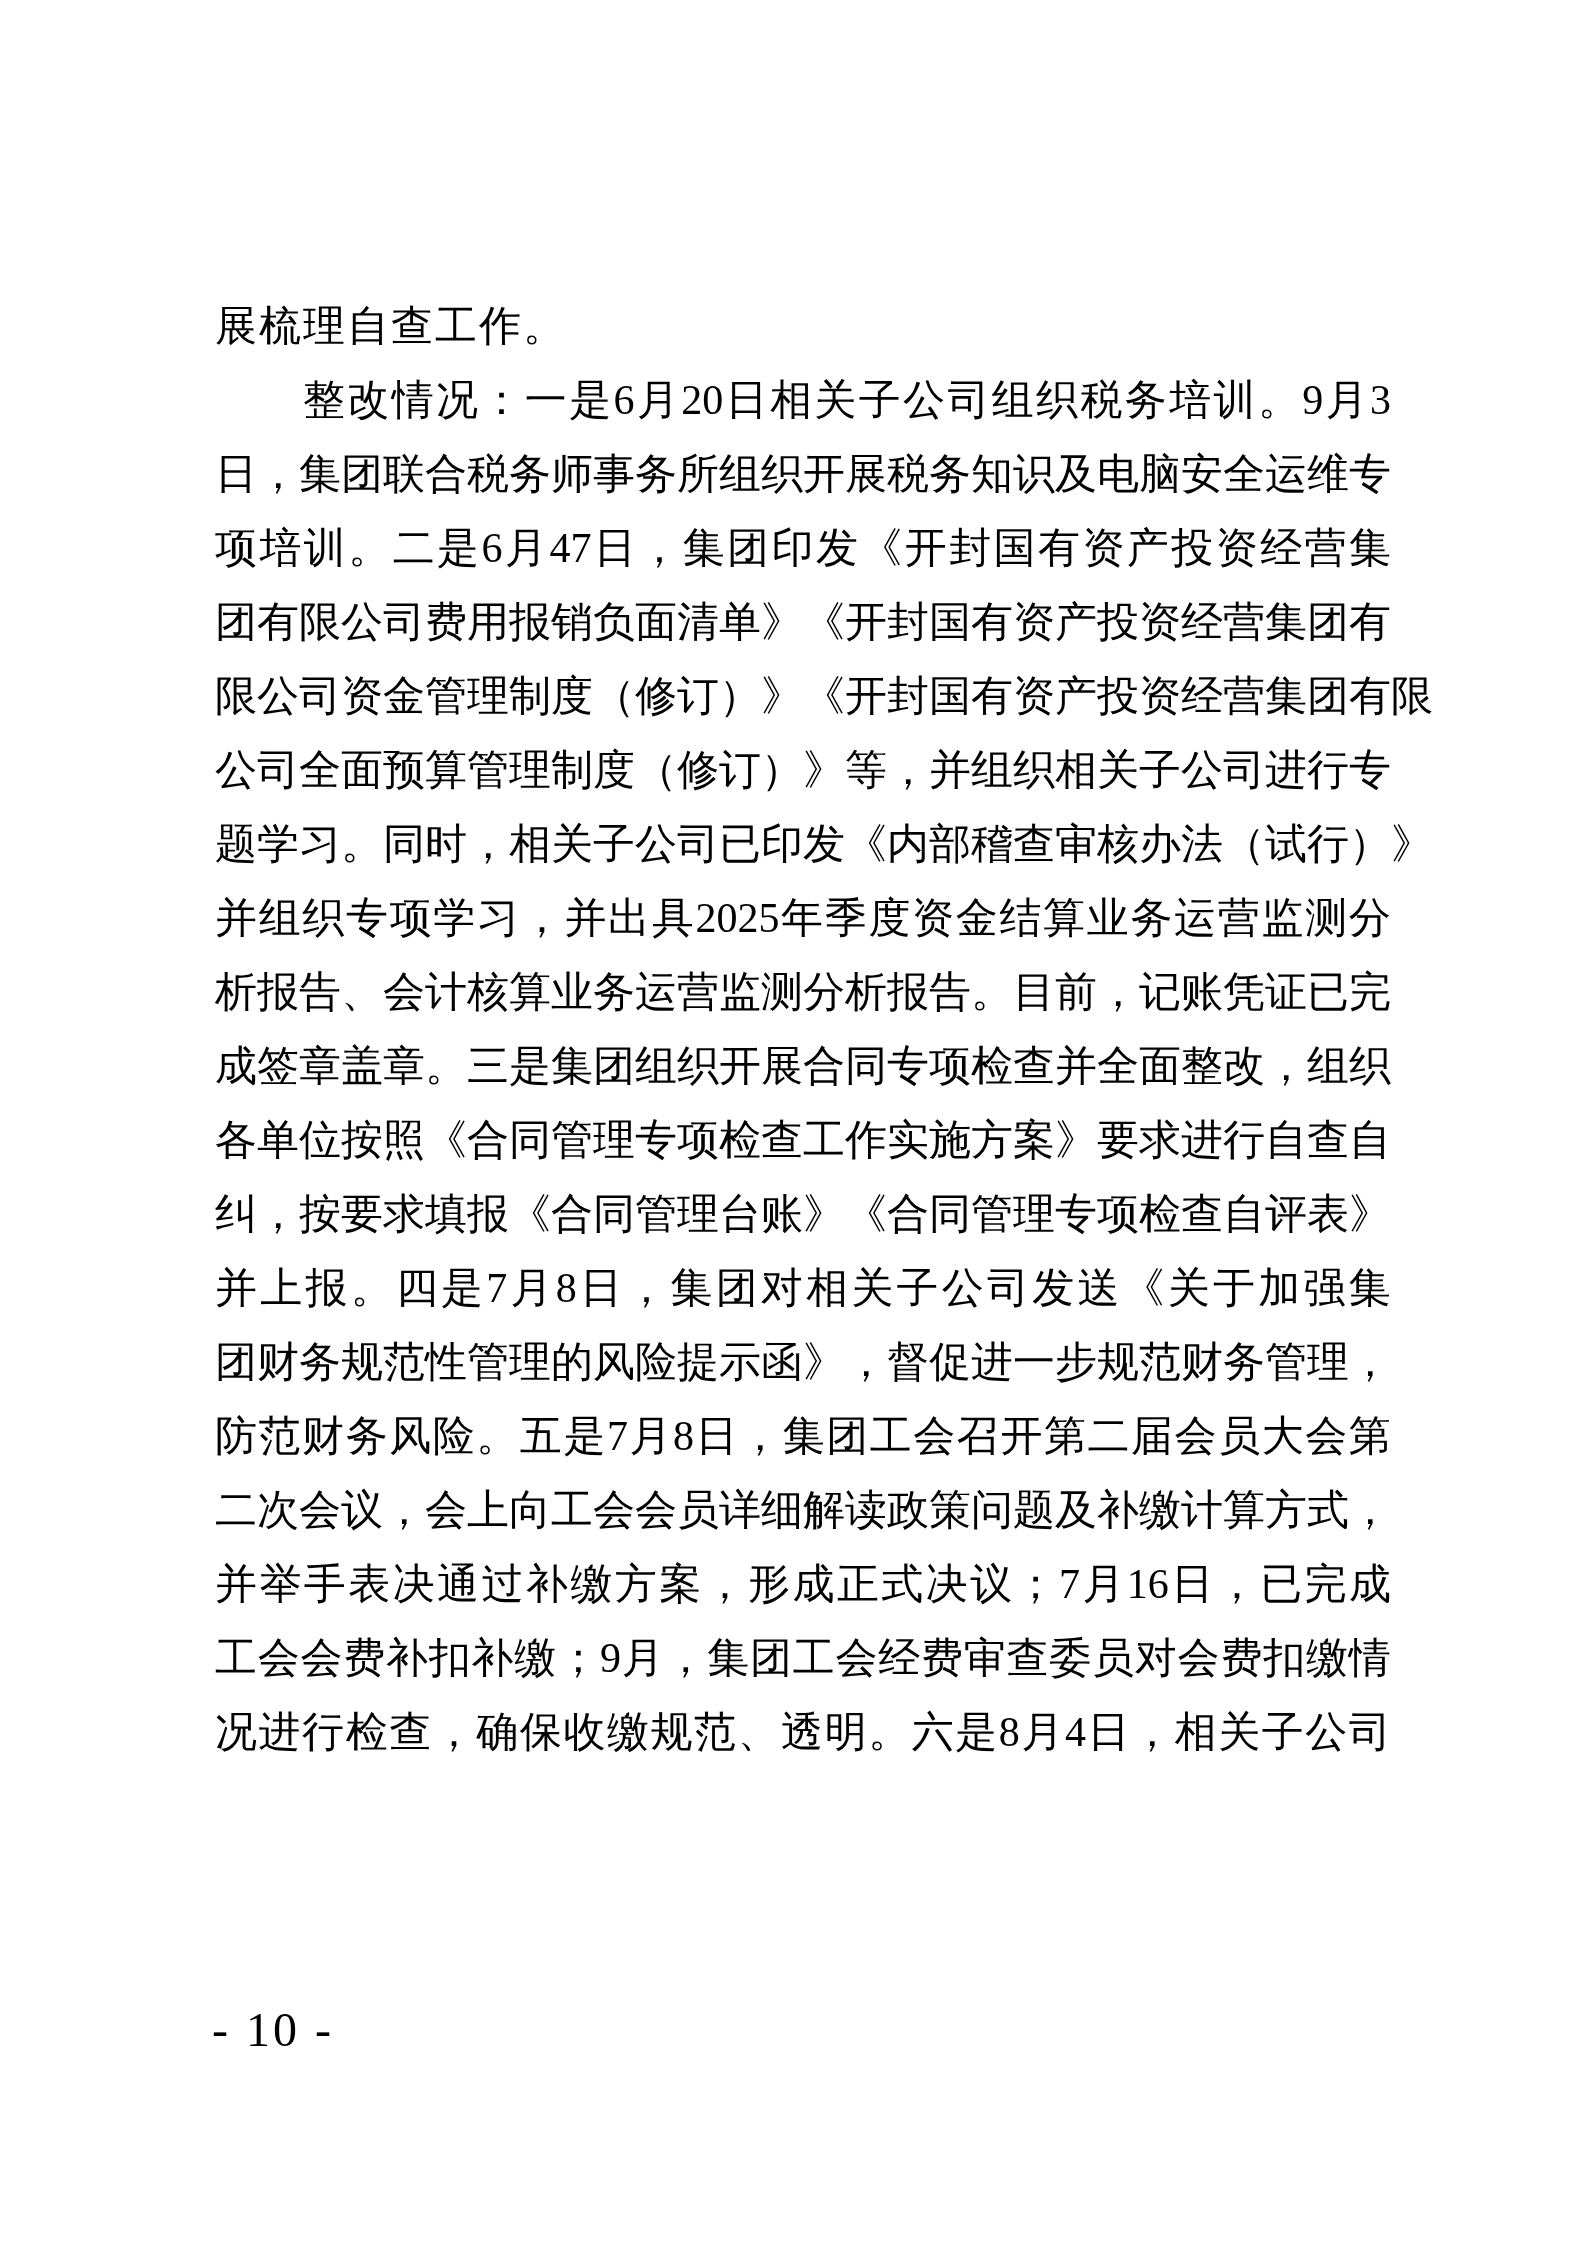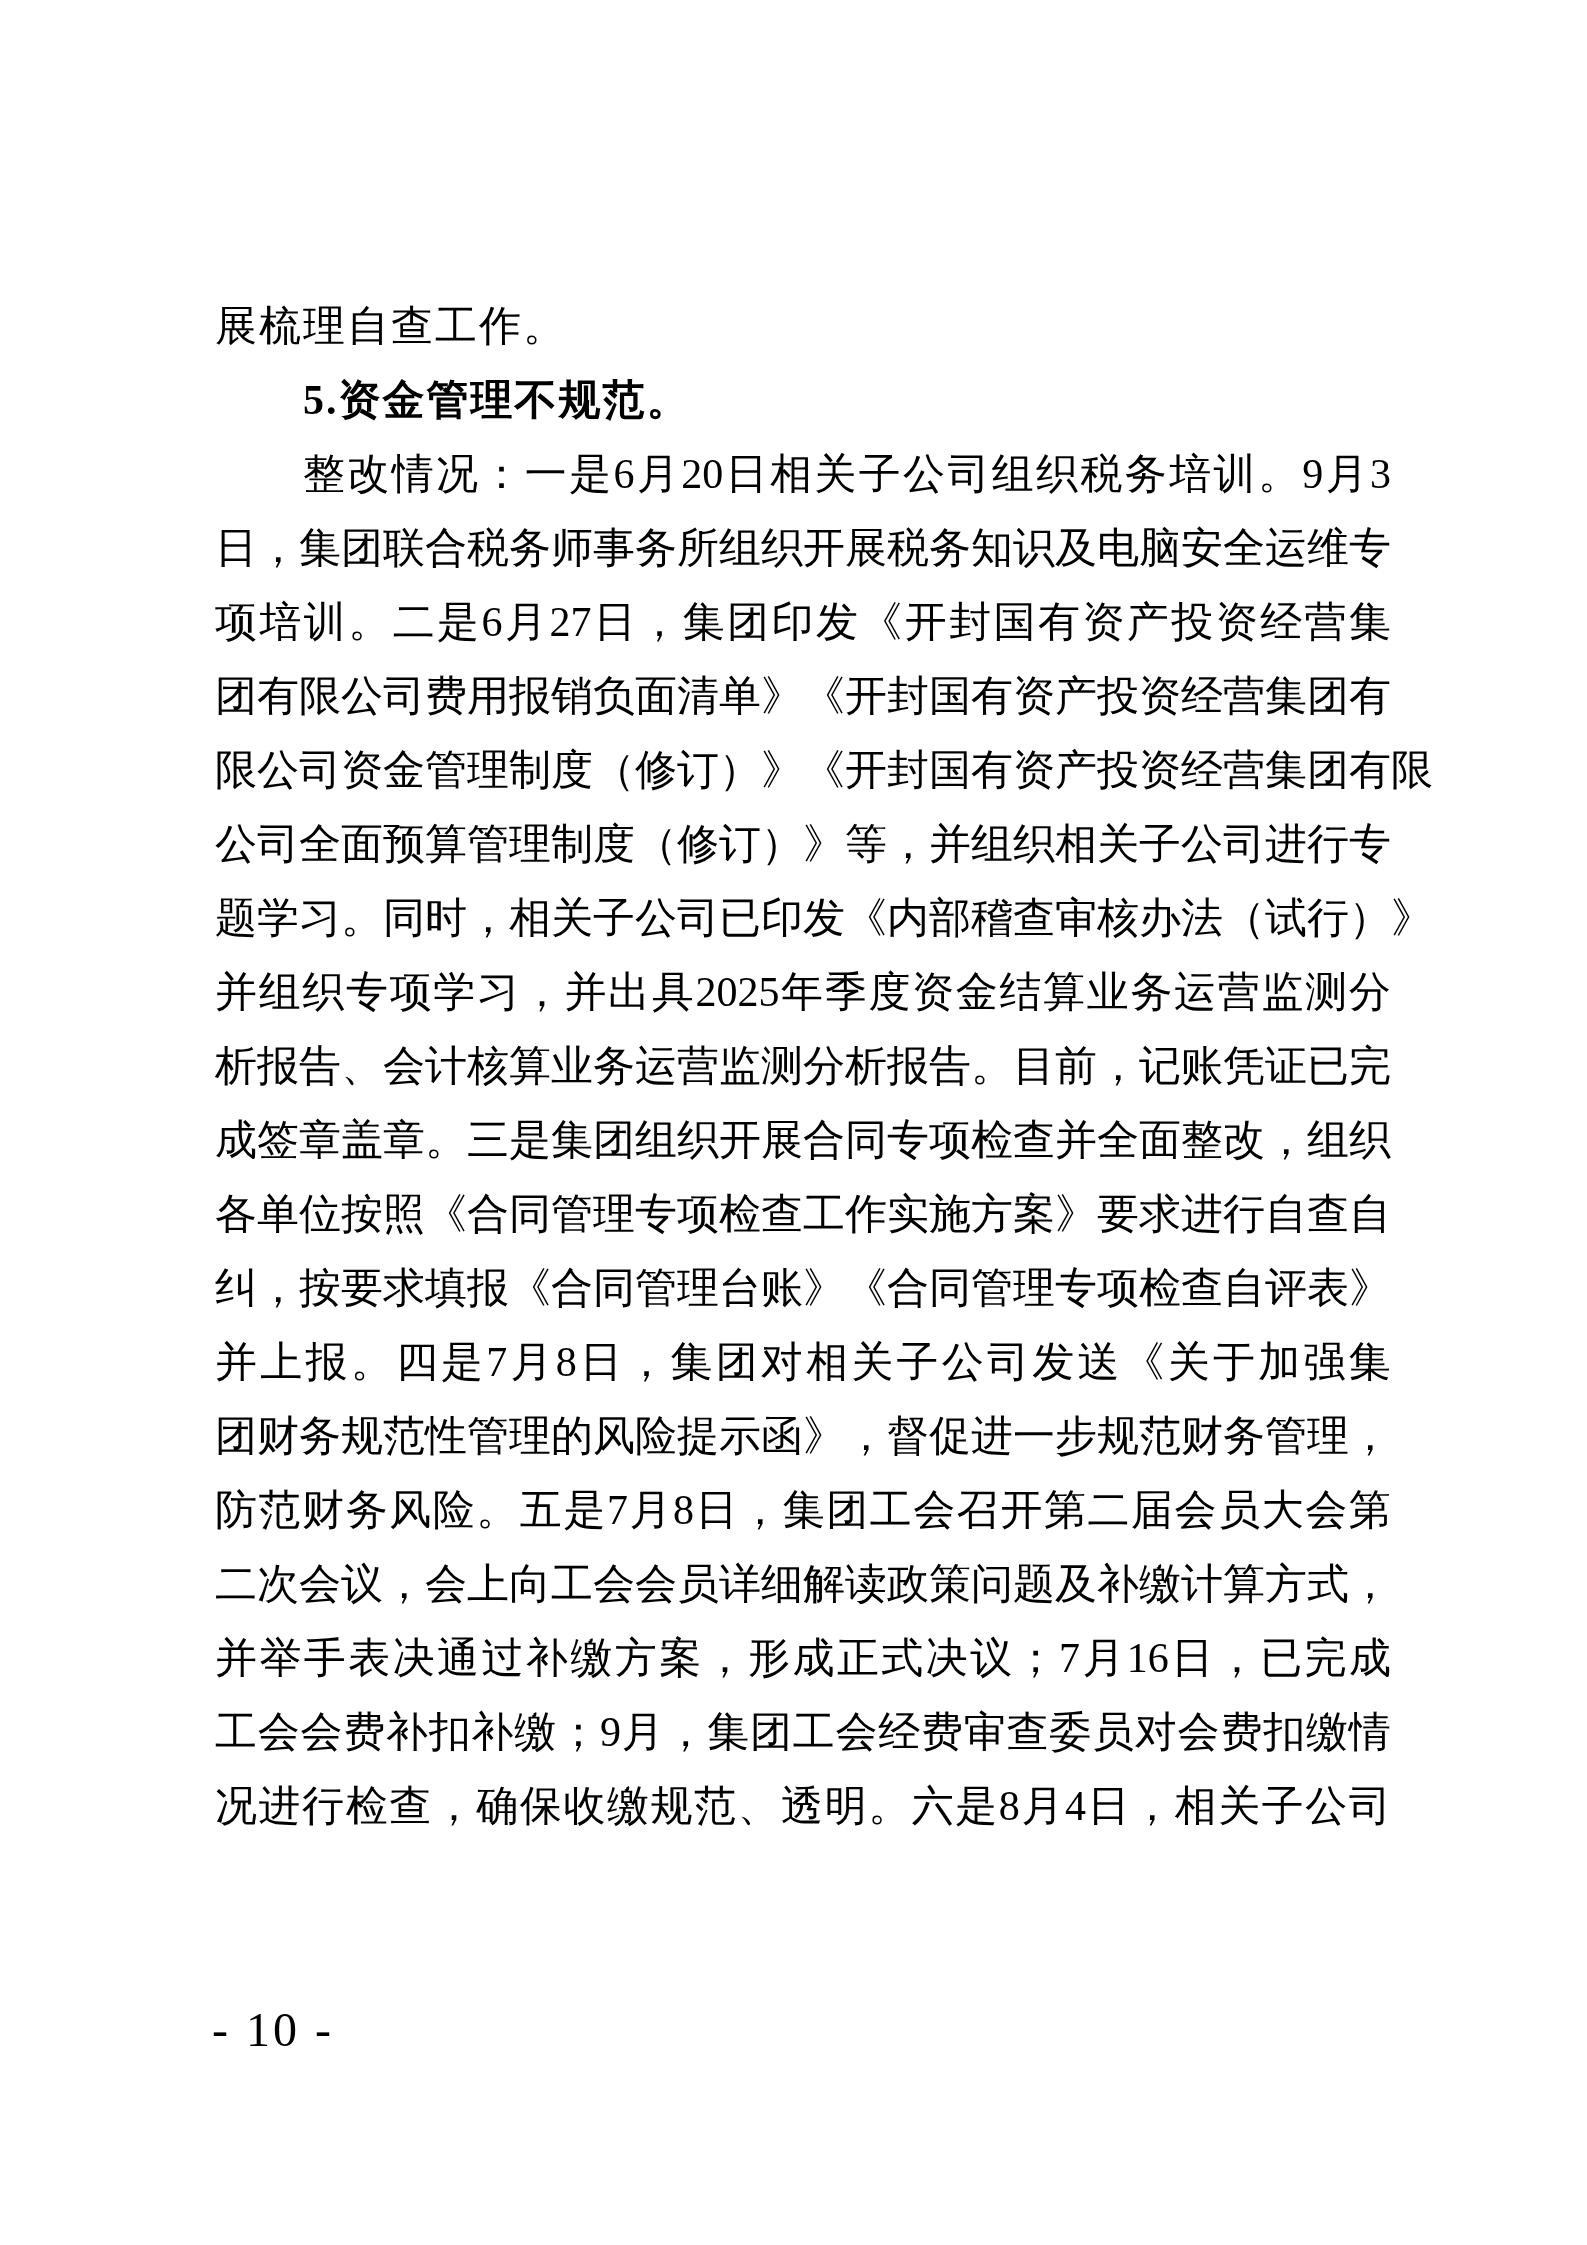--- a/index.html
+++ b/index.html
@@ -54,21 +54,20 @@
     line-height: 70px;
     letter-spacing: 3px;
   }
 </style>
 </head>
 <body>
 
 <div class="page">
   <div class="text-block" id="lines-container">
       <div class="line">展梳理自查工作。</div>
-      <div class="line indent bold">5.资金管理不规范。</div>
       <div class="line indent justify">
         <span>整</span>
         <span>改</span>
         <span>情</span>
         <span>况</span>
         <span>：</span>
         <span>一</span>
         <span>是</span>
         <span>6</span>
         <span>月</span>
@@ -122,21 +121,21 @@
       </div>
       <div class="line justify">
         <span>项</span>
         <span>培</span>
         <span>训</span>
         <span>。</span>
         <span>二</span>
         <span>是</span>
         <span>6</span>
         <span>月</span>
-        <span>27</span>
+        <span>47</span>
         <span>日</span>
         <span>，</span>
         <span>集</span>
         <span>团</span>
         <span>印</span>
         <span>发</span>
         <span>《</span>
         <span>开</span>
         <span>封</span>
         <span>国</span>

